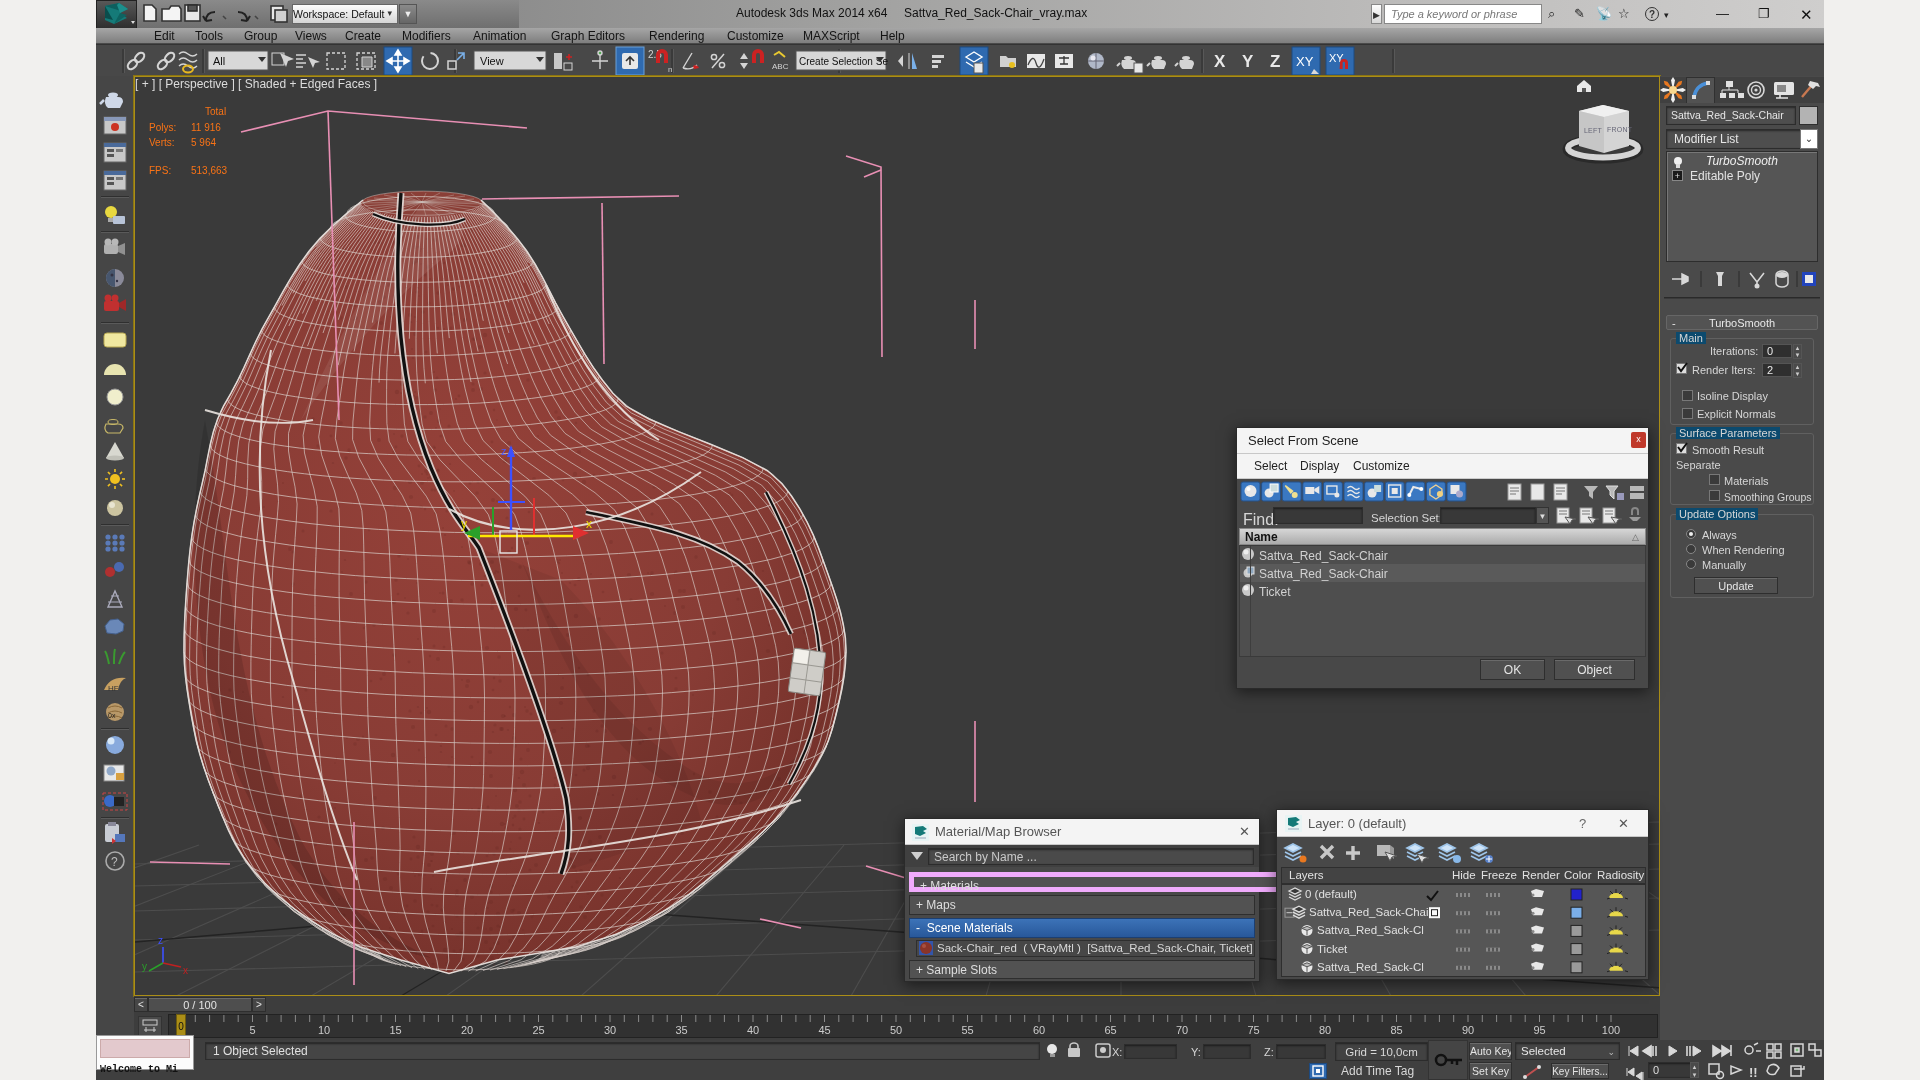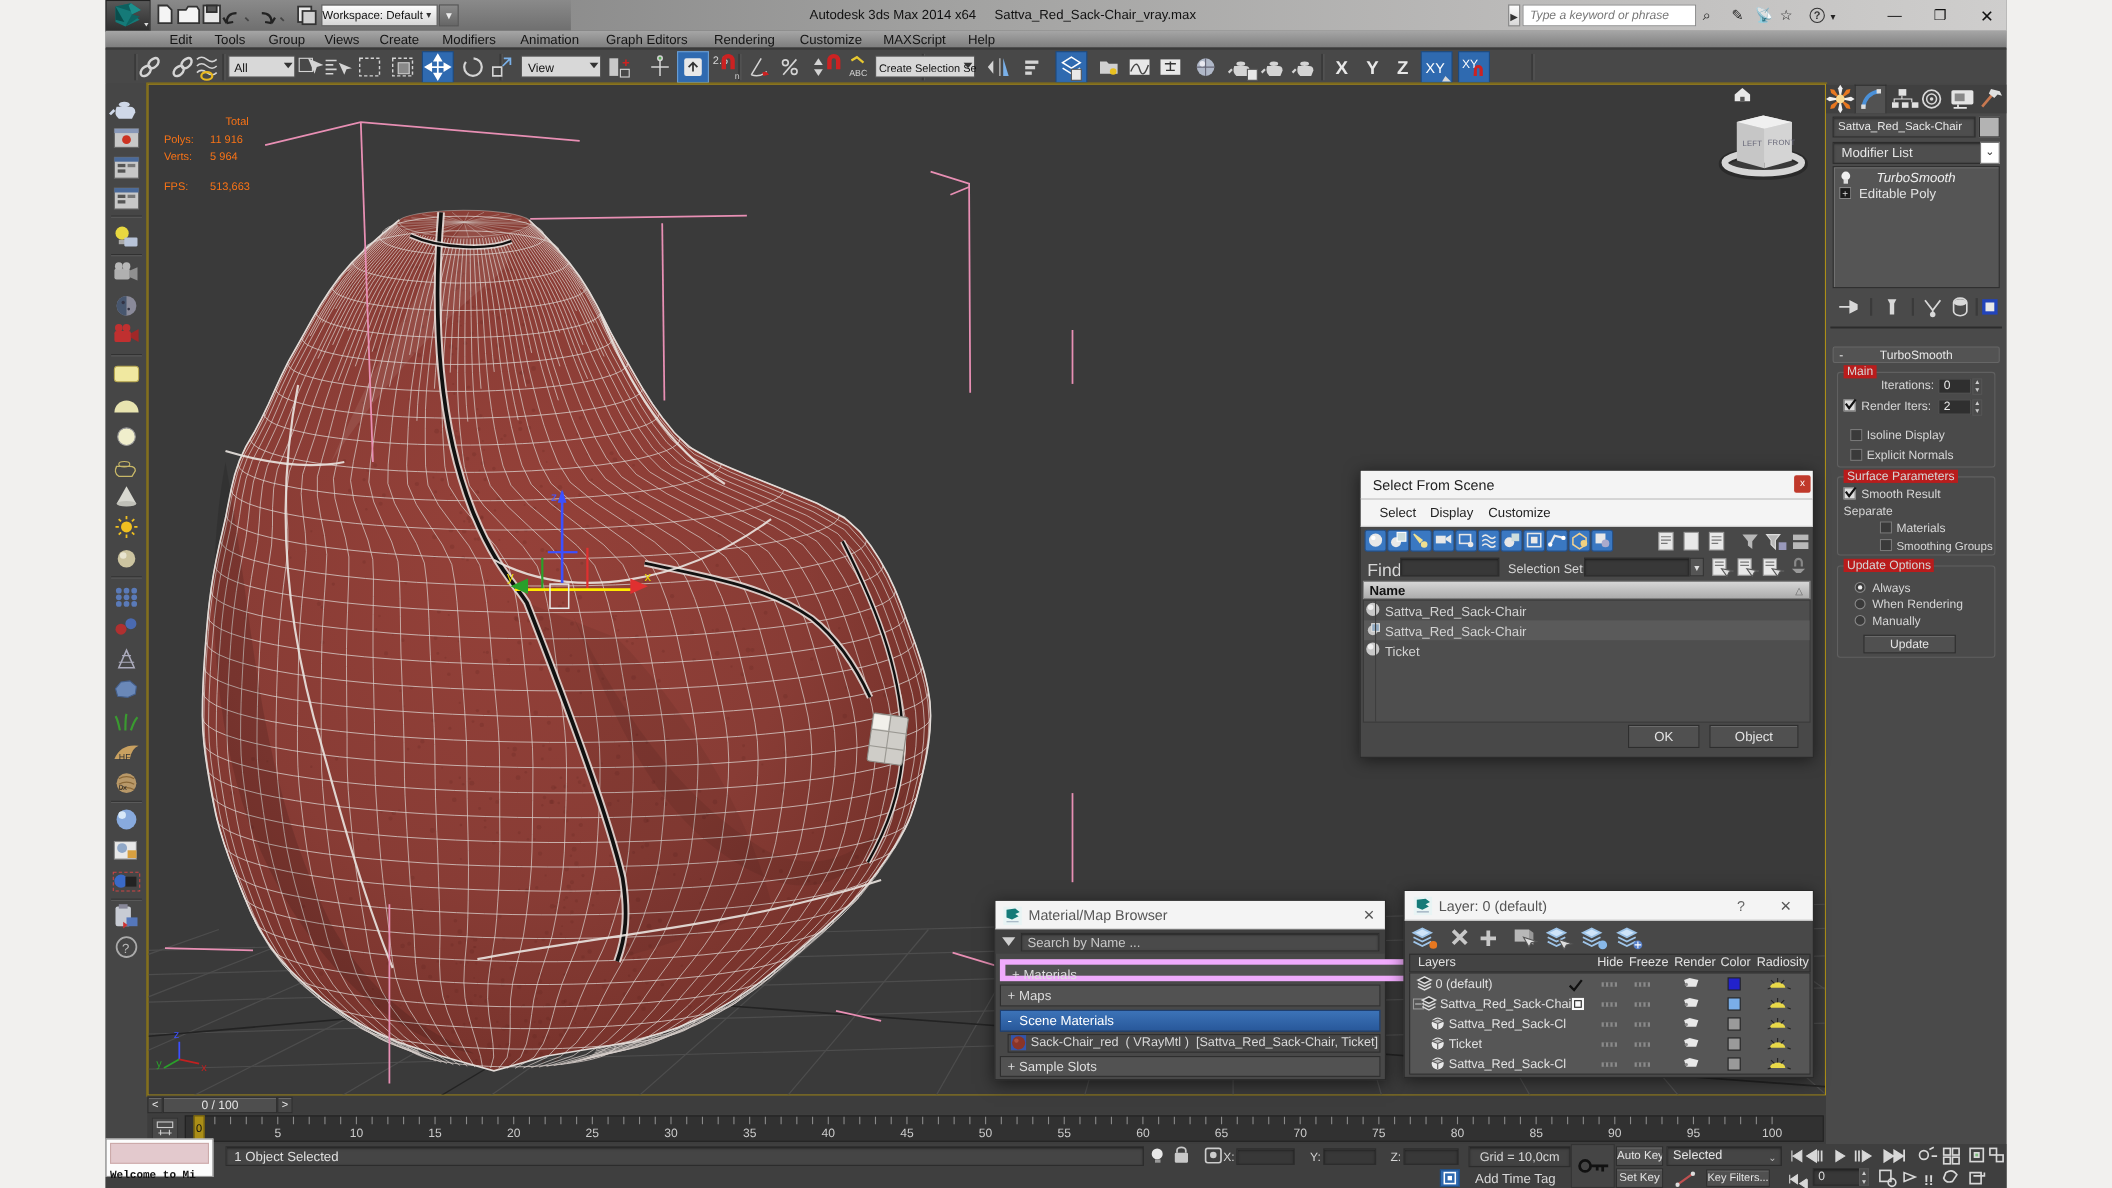--- a/index.html
+++ b/index.html
@@ -24,21 +24,21 @@
 #trackbar{left:38px;top:1013px;width:1526px;height:27px;background:#3d3d3d}
 #statusbar{left:0;top:1040px;width:1728px;height:40px;background:#3f3f3f}
 #welcome{position:absolute;left:0;top:1035px;width:98px;height:35px;background:#fcfcfc;border:1px solid #999;z-index:60}
 .dlg{position:absolute;background:#484848;border:1px solid #2a2a2a;box-shadow:0 3px 14px rgba(0,0,0,.55);z-index:40}
 .dtitle{position:absolute;left:0;top:0;right:0;background:#f4f4f4;border-bottom:1px solid #c8c8c8}
 .btn{position:absolute;background:#505050;border:1px solid #2e2e2e;box-shadow:inset 0 1px 0 #6a6a6a;color:#e4e4e4;font-size:12px;text-align:center;white-space:nowrap;overflow:hidden}
 .fld{position:absolute;background:#383838;border:1px solid #2c2c2c;box-shadow:inset 0 1px 2px rgba(0,0,0,.5)}
 .cb{position:absolute;width:11px;height:11px;background:#3a3a3a;border:1px solid #787878}
 .lbl{position:absolute;color:#d6d6d6;font-size:11px;white-space:nowrap}
 .grp{position:absolute;border:1px solid #606060;border-radius:3px}
-.grplbl{position:absolute;color:#d6d6d6;font-size:11px;background:#b91c1c;padding:0 3px}
+.grplbl{position:absolute;color:#d6d6d6;font-size:11px;background:#0c4a6e;padding:0 3px}
 .spin{position:absolute;background:#2f2f2f;border:1px solid #555;color:#e8e8e8;font-size:11px;padding-left:4px;line-height:13px}
 </style></head><body>
 <div id="win">
 <div id="titlebar" class="abs"></div>
 <div id="appbtn" class="abs">
  <svg width="39" height="27" viewBox="0 0 39 27">
         <g>
  <path d="M8 5l14 -3 9 6 -8 4 7 5 -13 6 -9 -4Z" fill="#157a78"></path>
  <path d="M8 5l14 -3 2 8Z" fill="#0d5f5e"></path>
           <path d="M22 2l9 6 -8 4 -3 -8Z" fill="#1d8f8c"></path>
@@ -1120,20 +1120,21 @@
 <path d="M1578 111l24 -6 26 6 -1 30 -24 7 -25 -7Z" fill="#dcdcdc"></path>
 <path d="M1578 111l24 -6 26 6 -25 6Z" fill="#f0f0f0"></path>
 <path d="M1578 111l25 6 0 36 -25 -7Z" fill="#c6c6c6"></path>
 <path d="M1603 117l25 -6 0 35 -25 7Z" fill="#d4d4d4"></path>
 <text x="1583" y="133" font-size="7" fill="#667" letter-spacing="0.2">LEFT</text>
 <text x="1606" y="132" font-size="7" fill="#667" letter-spacing="0.2">FRONT</text>
 <path d="M1576 86l7 -6 7 6v6h-14Z" fill="#e8e8e8"></path>
           <rect x="1581" y="88" width="4" height="4" fill="#555"></rect>
 </g>
 </svg>
+<div id="vplabel">[ + ] [ Perspective ] [ Shaded + Edged Faces ]</div>
 <div class="stat" style="left:70px;top:29px">Total</div>
 <div class="stat" style="left:14px;top:45px">Polys:</div>
       <div class="stat" style="left:56px;top:45px">11 916</div>
 <div class="stat" style="left:14px;top:60px">Verts:</div>
       <div class="stat" style="left:56px;top:60px">5 964</div>
 <div class="stat" style="left:14px;top:88px">FPS:</div>
       <div class="stat" style="left:56px;top:88px">513,663</div>
 </div>
 
 <div id="rpanel" class="abs"></div>

